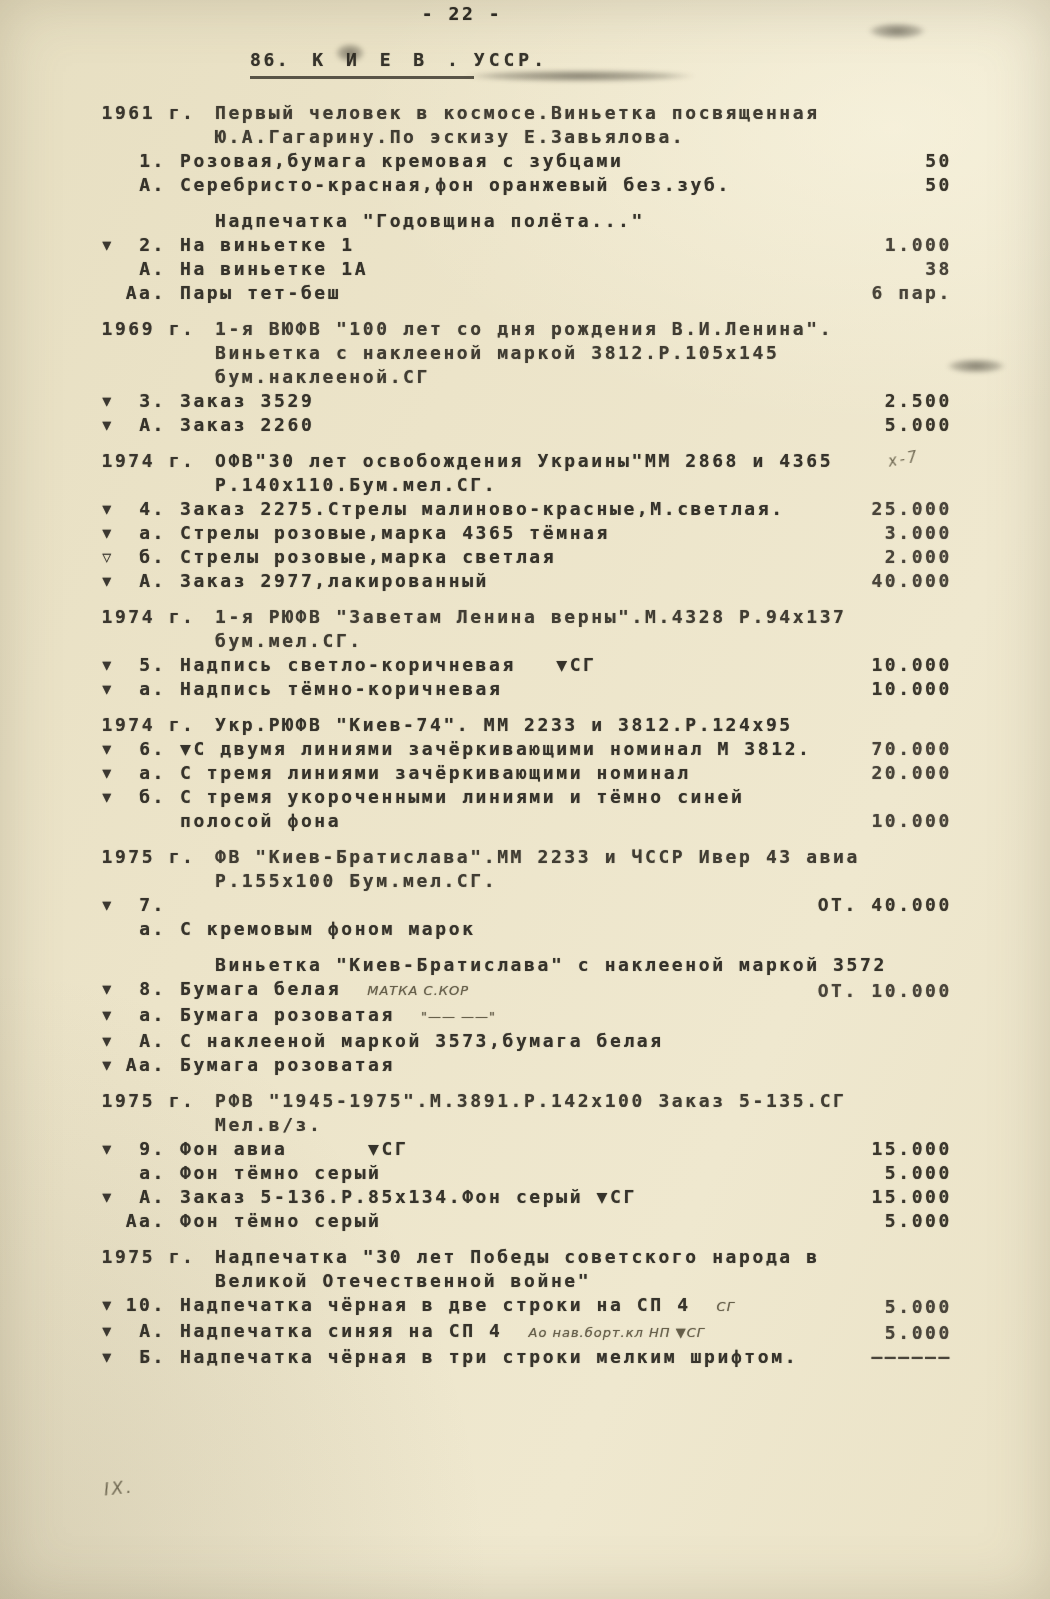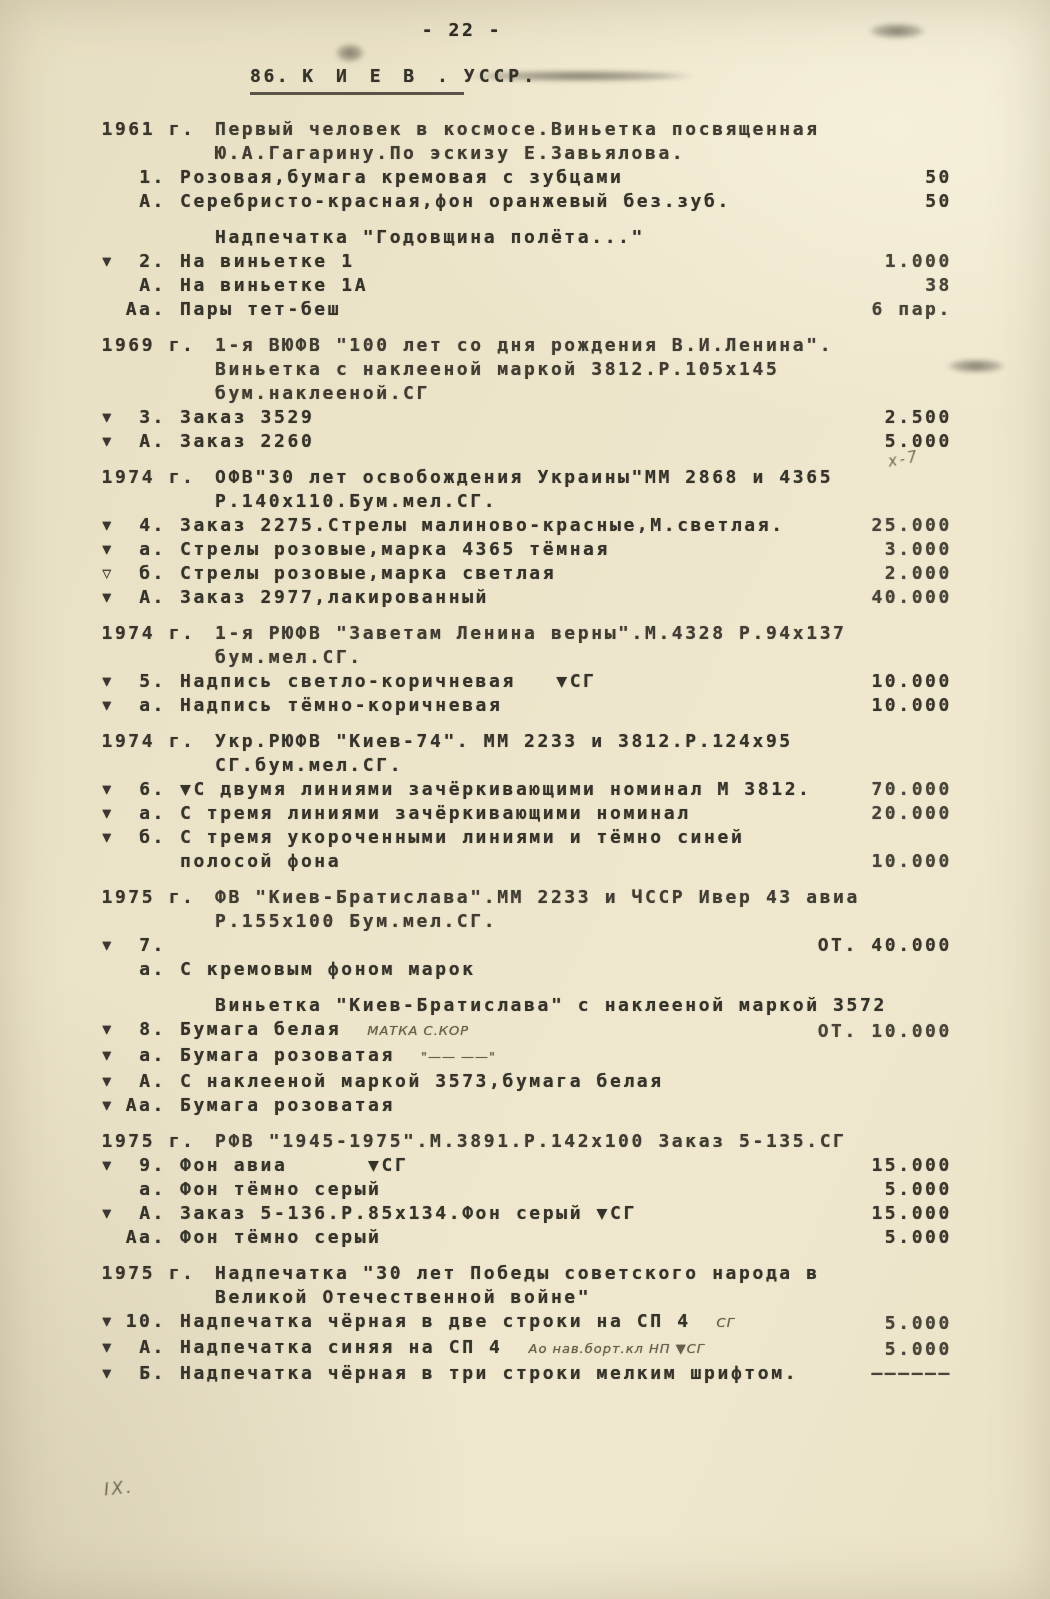--- a/index.html
+++ b/index.html
@@ -1,38 +1,38 @@
 <!DOCTYPE html>
 <html><head>
 <meta charset="utf-8">
 <style>
   html,body{margin:0;padding:0;background:#8a8578;}
   .page{
     position:relative;
     width:1050px;height:1599px;
     margin:0 auto;
     box-sizing:border-box;
-    padding:18px 98px 0 82px;
+    padding:2px 98px 0 82px;
     background:
       radial-gradient(ellipse 900px 500px at 85% 8%, rgba(255,252,235,.45), transparent 60%),
       radial-gradient(ellipse 700px 900px at 0% 100%, rgba(120,110,80,.18), transparent 70%),
       linear-gradient(115deg,#e7dfc2 0%,#ece4c9 35%,#efe8cf 70%,#eae2c6 100%);
     box-shadow:inset 0 0 60px rgba(110,100,70,.25);
     font-family:"DejaVu Sans Mono",monospace;
     font-weight:700;
     font-size:18px;
     letter-spacing:2.6px;
     color:#36332b;
     overflow:hidden;
   }
   .ink{text-shadow:0 0 1px rgba(44,41,34,.6);}
   .pagenum{ text-align:center; line-height:24px; margin-left:-110px; color:#2f2c25;}
   .titleline{ margin-top:20px; padding-left:168px; line-height:28px; white-space:nowrap;}
   .title-underline{ display:inline-block; border-bottom:3px solid rgba(48,44,35,.78); padding:0 6px 2px 0;}
-  .sect{margin-right:12px;}
+  .sect{margin-right:22px;}
   .city{letter-spacing:6px; margin-right:4px;}
   .region{letter-spacing:4px;}
   .entries{margin-top:22px;}
   .group{margin-bottom:12px;}
   .hline{display:flex; line-height:24px; min-height:24px;text-align:center;}
   .year{flex:0 0 133px; color:#3a362e;}
   .htext{white-space:pre-wrap;}
   .row{display:flex; align-items:flex-start; line-height:24px; min-height:24px;}
   .mark{flex:0 0 36px; text-align:right; font-size:15px; color:#3c3831; padding-right:4px; box-sizing:border-box;}
   .num{flex:0 0 54px; text-align:right; padding-right:6px; box-sizing:border-box;}
@@ -194,24 +194,20 @@
           <span class="num">а.</span>
           <span class="text">Надпись тёмно-коричневая</span>
           <span class="price">10.000</span>
         </div>
       </div>
       <div class="group">
         <div class="hline">
           <span class="year">1974 г.</span>
           <span class="htext">Укр.РЮФВ "Киев-74". ММ 2233 и 3812.Р.124x95</span>
         </div>
-        <div class="hline">
-          <span class="year"></span>
-          <span class="htext">СГ.бум.мел.СГ.</span>
-        </div>
         <div class="row">
           <span class="mark">▼</span>
           <span class="num">6.</span>
           <span class="text">▼С двумя линиями зачёркивающими номинал М 3812.</span>
           <span class="price">70.000</span>
         </div>
         <div class="row">
           <span class="mark">▼</span>
           <span class="num">а.</span>
           <span class="text">С тремя линиями зачёркивающими номинал</span>
@@ -272,20 +268,24 @@
           <span class="mark">▼</span>
           <span class="num">Аа.</span>
           <span class="text">Бумага розоватая</span>
           <span class="price"></span>
         </div>
       </div>
       <div class="group">
         <div class="hline">
           <span class="year">1975 г.</span>
           <span class="htext">РФВ "1945-1975".М.3891.Р.142x100 Заказ 5-135.СГ</span>
+        </div>
+        <div class="hline">
+          <span class="year"></span>
+          <span class="htext">Мел.в/з.</span>
         </div>
         <div class="row">
           <span class="mark">▼</span>
           <span class="num">9.</span>
           <span class="text">Фон авиа      ▼СГ</span>
           <span class="price">15.000</span>
         </div>
         <div class="row">
           <span class="mark"></span>
           <span class="num">а.</span>

